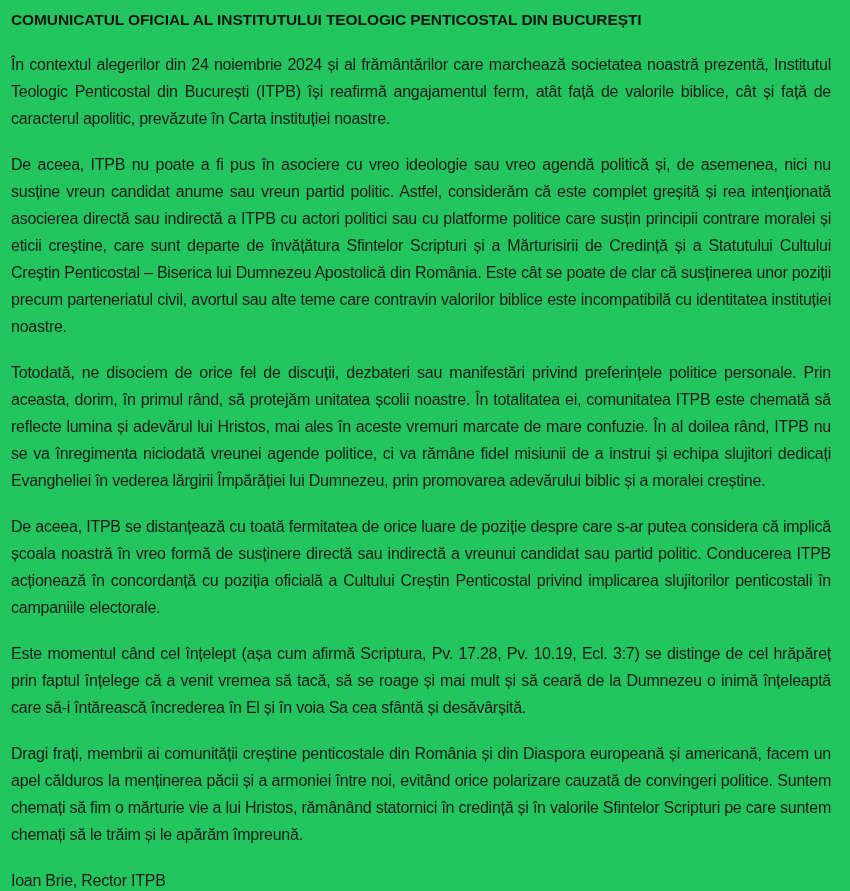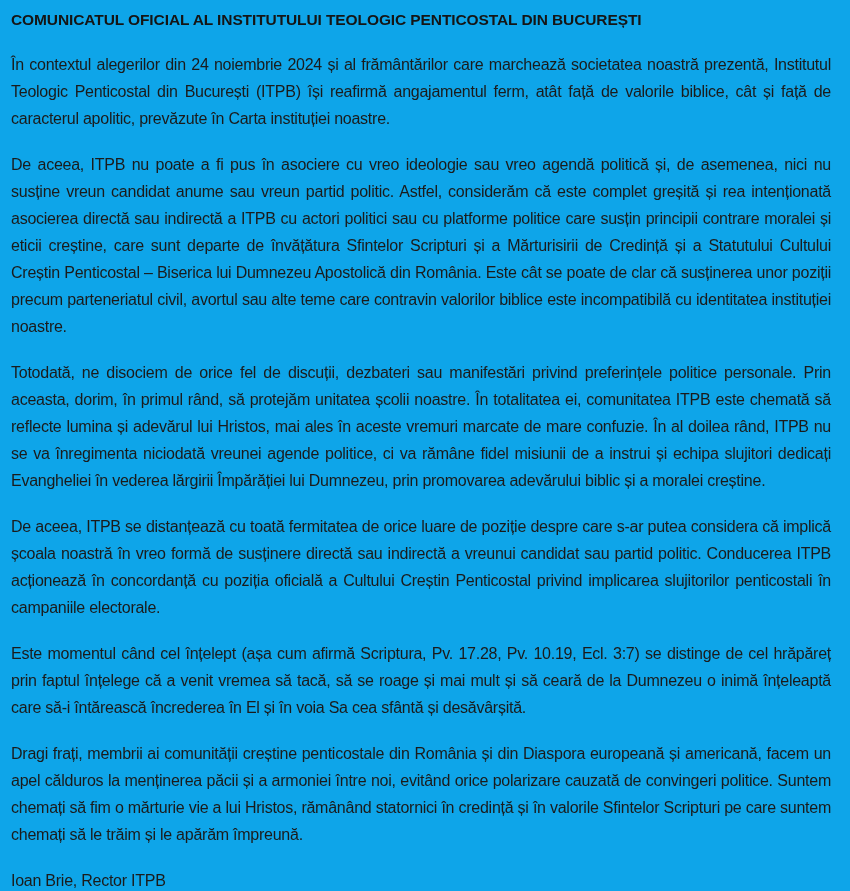--- a/index.html
+++ b/index.html
@@ -5,21 +5,21 @@
   html, body {
     margin: 0;
     padding: 0;
     background: #ffffff;
   }
   .page {
     width: 850px;
     height: 891px;
     box-sizing: border-box;
     padding: 6px 11px 0 11px;
-    background: #0ea5e9;
+    background: #22c55e;
     color: #1b1b1b;
     font-family: "Liberation Sans", sans-serif;
     font-size: 16px;
     letter-spacing: -0.25px;
     line-height: 27px;
     overflow: hidden;
   }
   .doc-title {
     margin: 0 0 18px 0;
     font-size: 15.5px;

